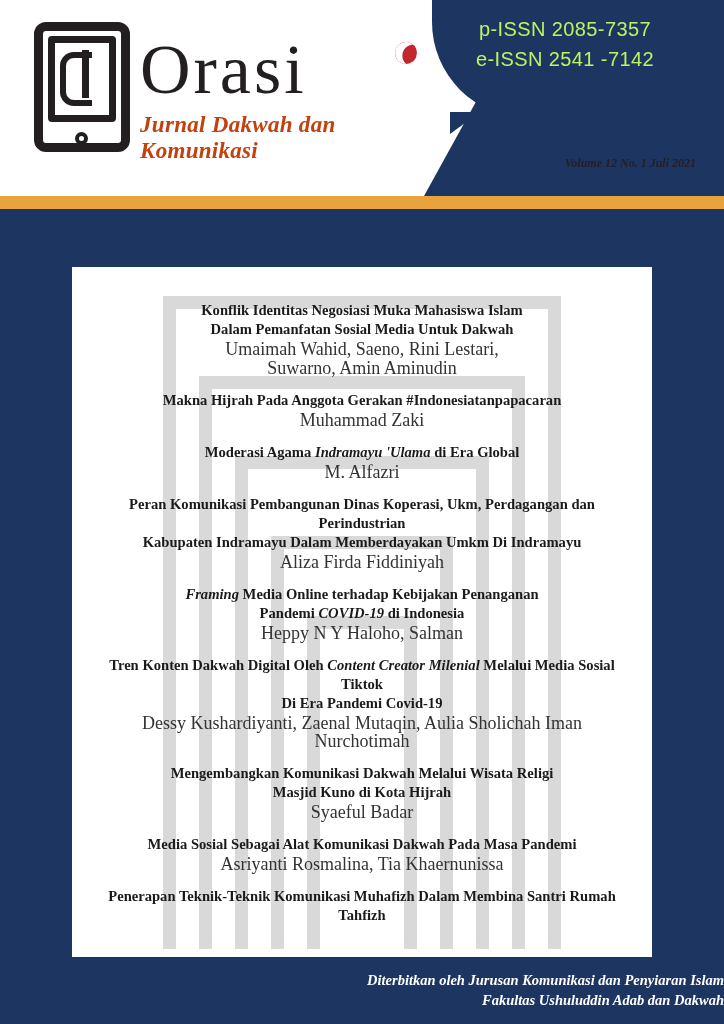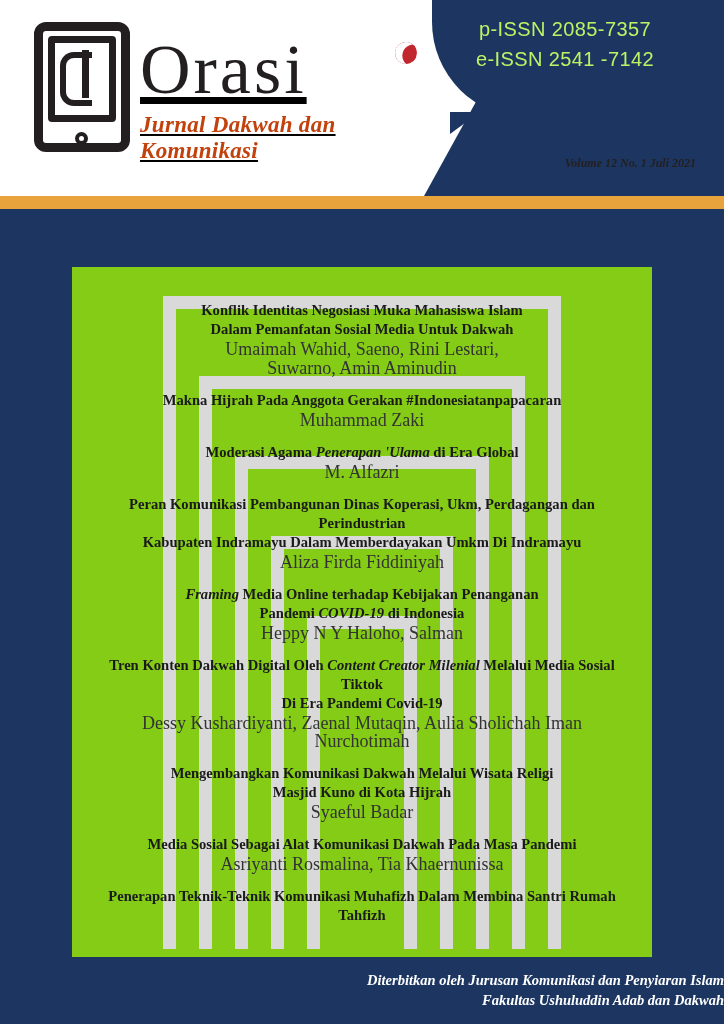--- a/index.html
+++ b/index.html
@@ -113,21 +113,20 @@
     border: 4px solid #231f20;
     border-radius: 50%;
     box-sizing: border-box;
   }
 
   .wordmark {
     position: absolute;
     left: 140px;
     top: 30px;
     width: 300px;
-    text-decoration: underline;
   }
   .wordmark .title {
     font-family: "Liberation Serif", serif;
     font-size: 70px;
     line-height: 80px;
     color: #231f20;
     letter-spacing: 3px;
     position: relative;
     font-weight: 400;
   }
@@ -175,21 +174,21 @@
     height: 815px;
     background: #1c3661;
     overflow: hidden;
   }
   .white-panel {
     position: absolute;
     left: 72px;
     top: 58px;
     width: 580px;
     height: 690px;
-    background: #84cc16;
+    background: #ffffff;
     overflow: hidden;
   }
   
   .maze {
     position: absolute;
     left: 50%;
     top: 42px;
     transform: translateX(-50%);
     width: 372px;
     height: 640px;
@@ -300,21 +299,21 @@
         <div class="eauthors">Umaimah Wahid, Saeno, Rini Lestari,</div>
         <div class="eauthors">Suwarno, Amin Aminudin</div>
       </div>
 
       <div class="entry">
         <div class="etitle">Makna Hijrah Pada Anggota Gerakan #Indonesiatanpapacaran</div>
         <div class="eauthors">Muhammad Zaki</div>
       </div>
 
       <div class="entry">
-        <div class="etitle">Moderasi Agama <span class="it">Penerapan 'Ulama</span> di Era Global</div>
+        <div class="etitle">Moderasi Agama <span class="it">Indramayu 'Ulama</span> di Era Global</div>
         <div class="eauthors">M. Alfazri</div>
       </div>
 
       <div class="entry">
         <div class="etitle">Peran Komunikasi Pembangunan Dinas Koperasi, Ukm, Perdagangan dan Perindustrian</div>
         <div class="etitle">Kabupaten Indramayu Dalam Memberdayakan Umkm Di Indramayu</div>
         <div class="eauthors">Aliza Firda Fiddiniyah</div>
       </div>
 
       <div class="entry">

